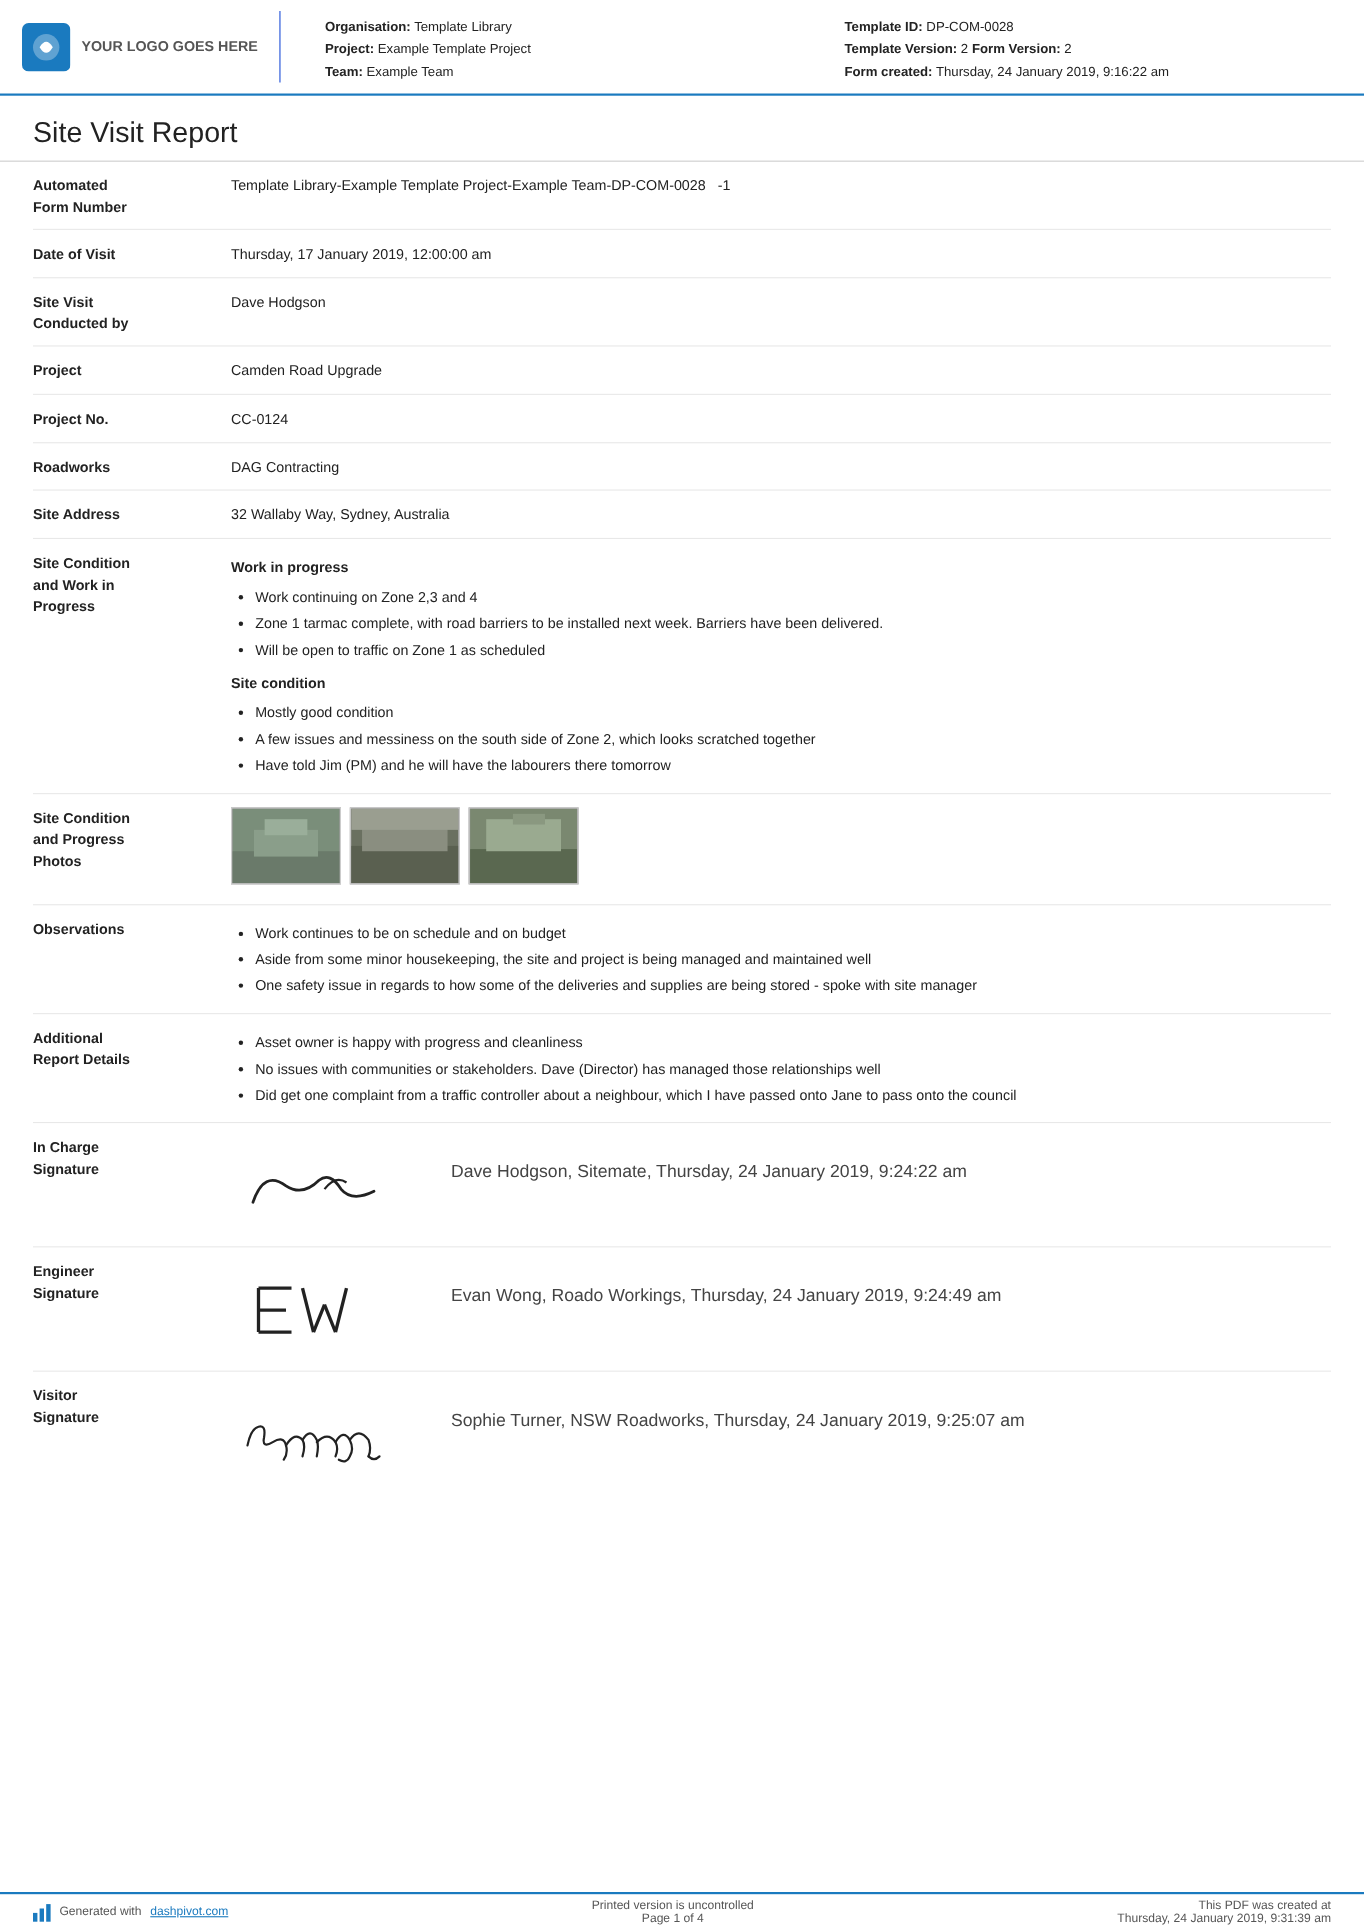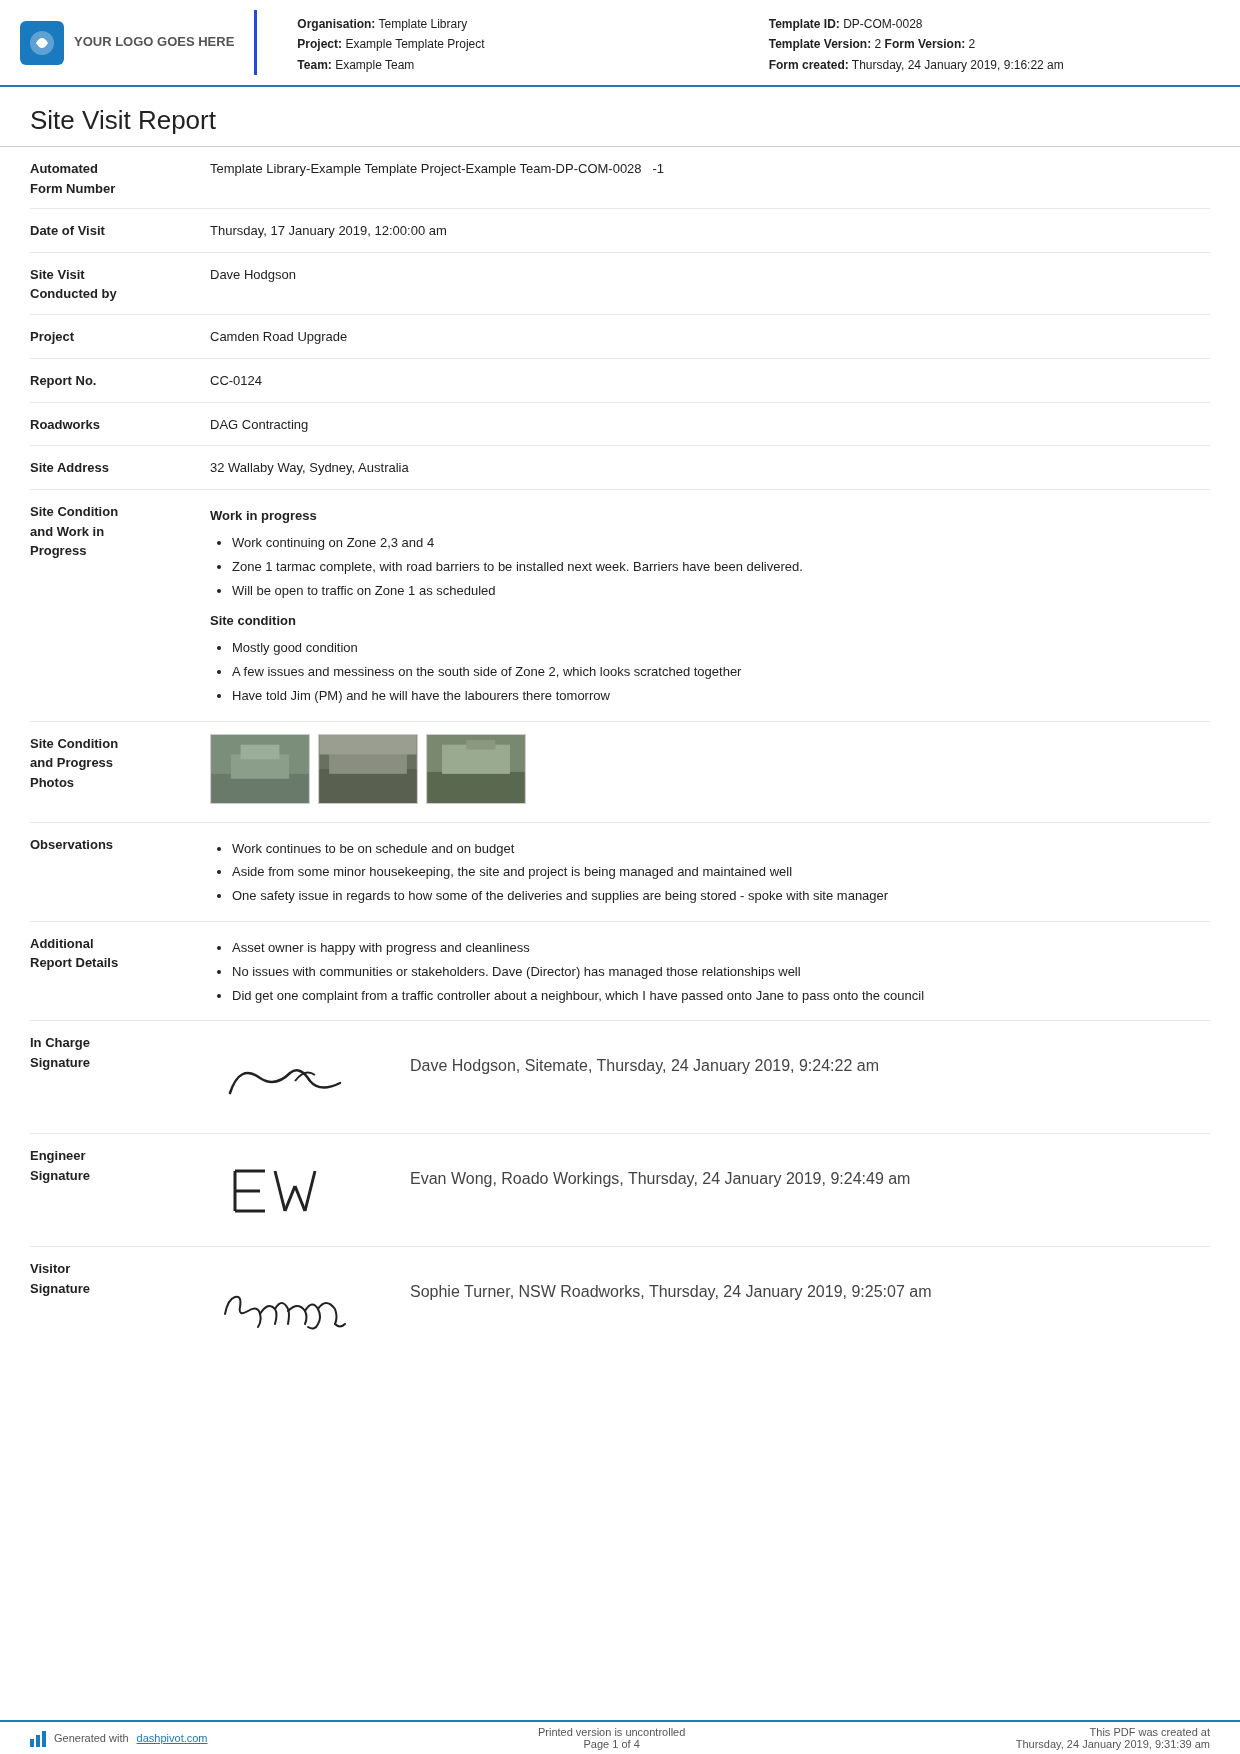--- a/index.html
+++ b/index.html
@@ -24,21 +24,21 @@
       align-items: stretch;
       border-bottom: 2px solid #1a7abf;
       padding: 10px 30px 10px 20px;
       gap: 20px;
     }
     .logo-area {
       display: flex;
       align-items: center;
       gap: 10px;
       min-width: 200px;
-      border-right: 3px solid #1d4ed8;
+      border-right: 1px solid #1d4ed8;
       padding-right: 20px;
     }
     .logo-icon {
       width: 44px;
       height: 44px;
     }
     .logo-text {
       font-size: 13px;
       font-weight: bold;
       color: #555;
@@ -259,21 +259,21 @@
       <div class="row-label">Site Visit<br>Conducted by</div>
       <div class="row-value">Dave Hodgson</div>
     </div>
 
     <div class="row">
       <div class="row-label">Project</div>
       <div class="row-value">Camden Road Upgrade</div>
     </div>
 
     <div class="row">
-      <div class="row-label">Report No.</div>
+      <div class="row-label">Project No.</div>
       <div class="row-value">CC-0124</div>
     </div>
 
     <div class="row">
       <div class="row-label">Roadworks</div>
       <div class="row-value">DAG Contracting</div>
     </div>
 
     <div class="row">
       <div class="row-label">Site Address</div>

